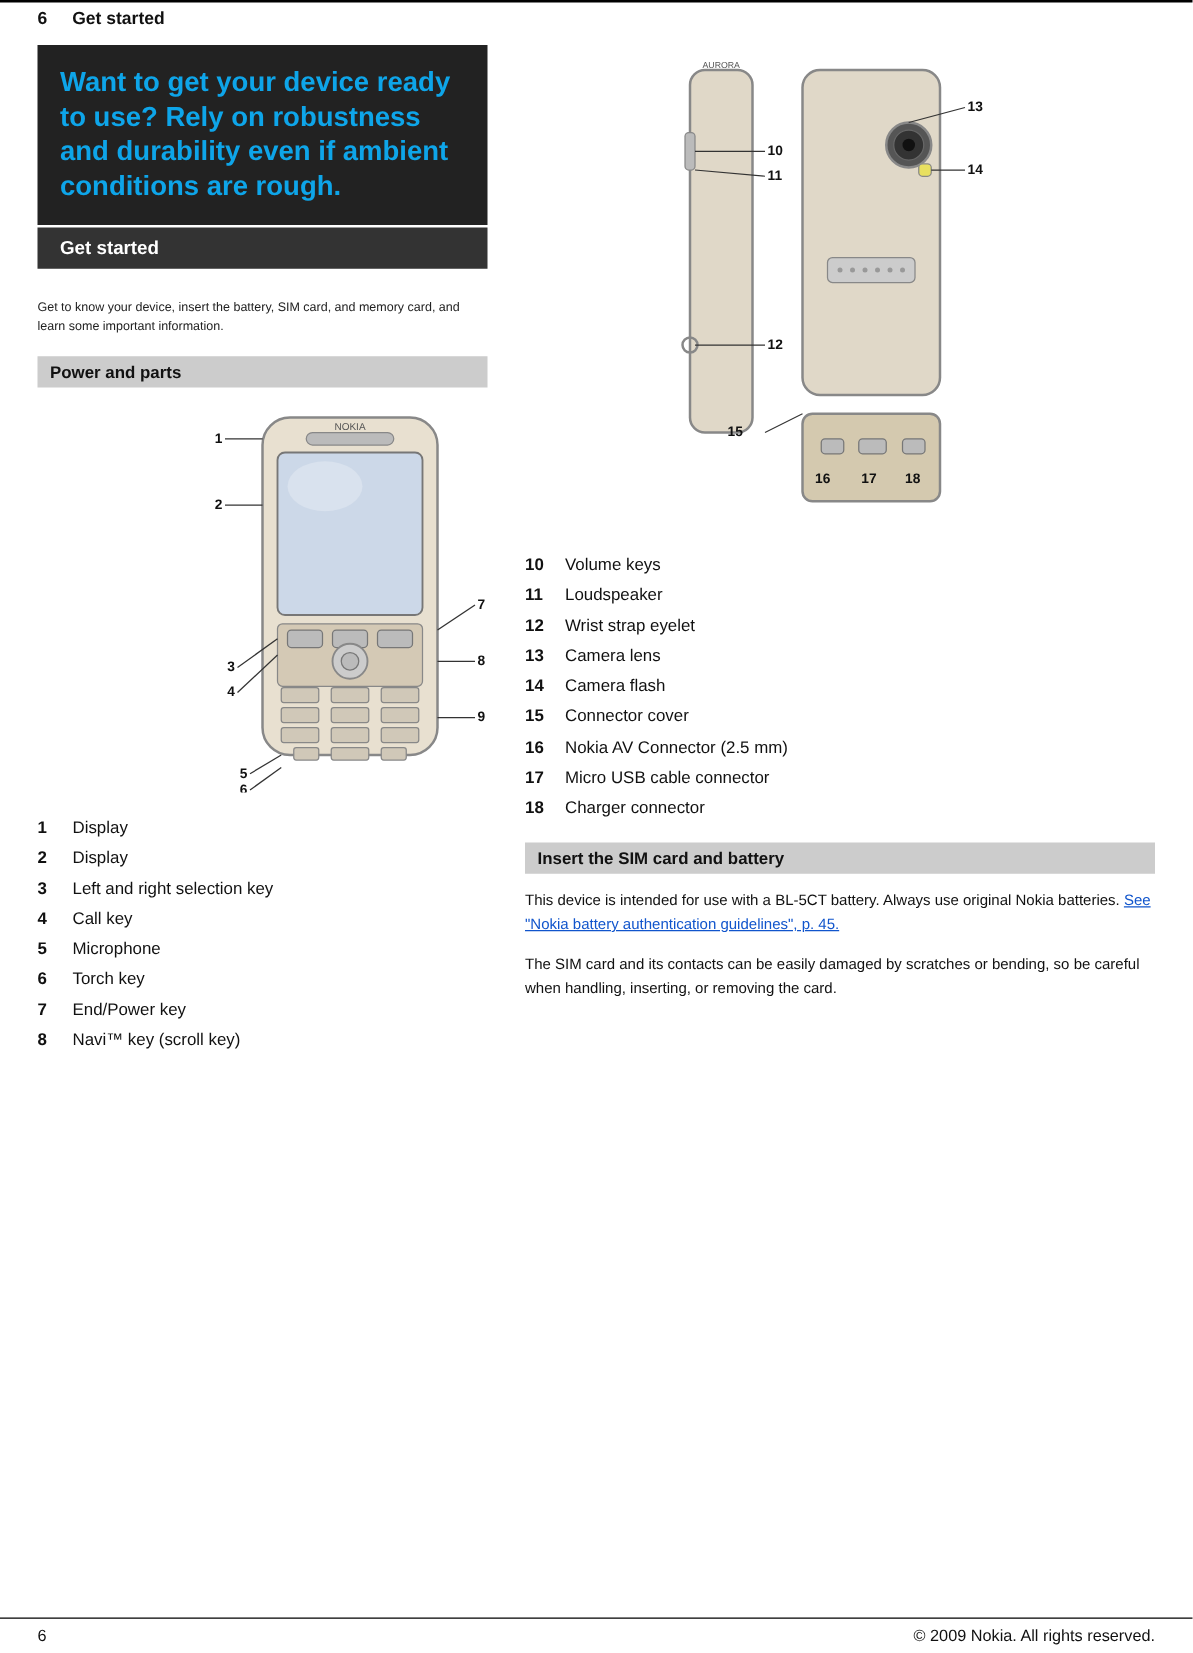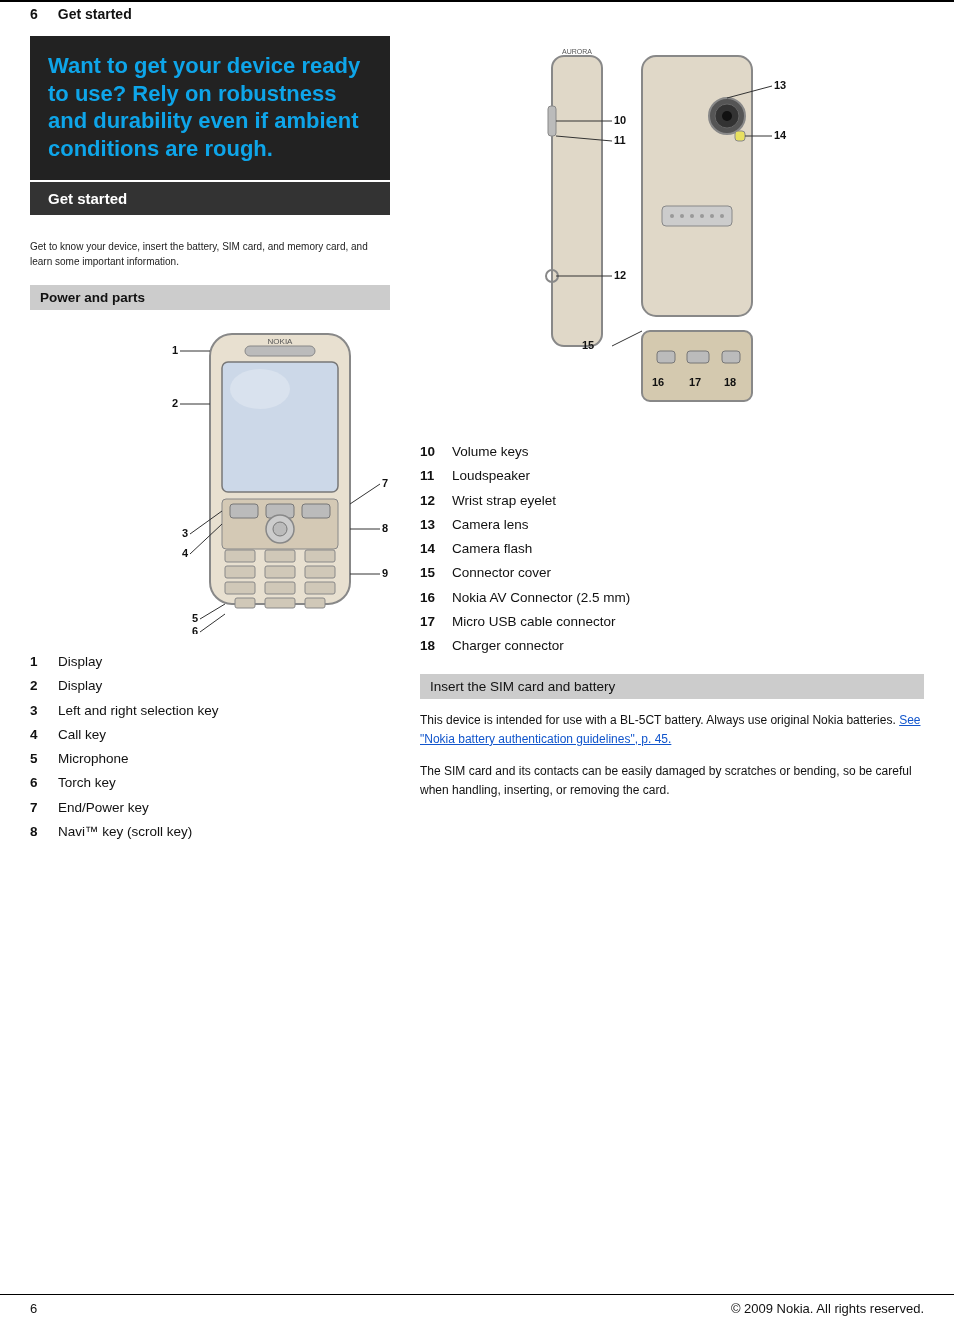--- a/index.html
+++ b/index.html
@@ -156,21 +156,21 @@
       font-weight: bold;
       min-width: 26px;
       margin-right: 6px;
     }
 
     
     .insert-sim-heading {
       background: #ccc;
       padding: 5px 10px;
       font-size: 13.5px;
-      font-weight: normal;
+      font-weight: bold;
       margin-bottom: 12px;
     }
 
     .sim-text {
       font-size: 12px;
       line-height: 1.55;
       margin-bottom: 14px;
     }
     .sim-text a {
       color: #1155cc;

